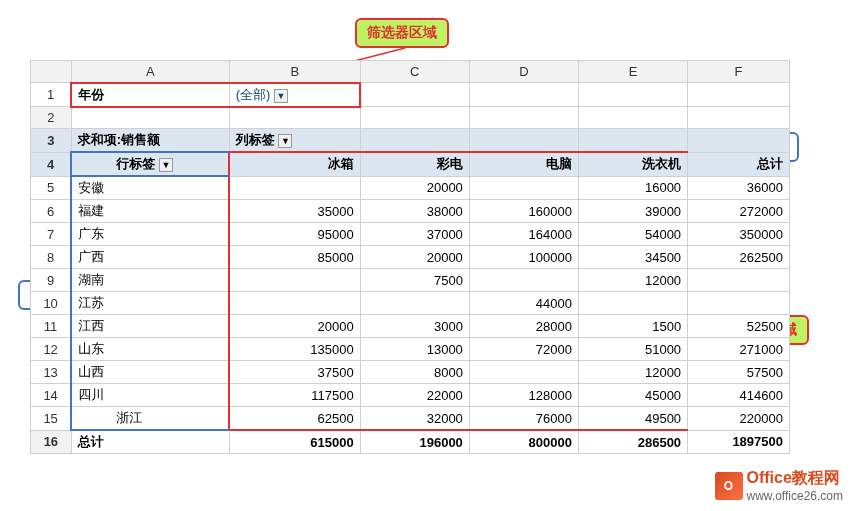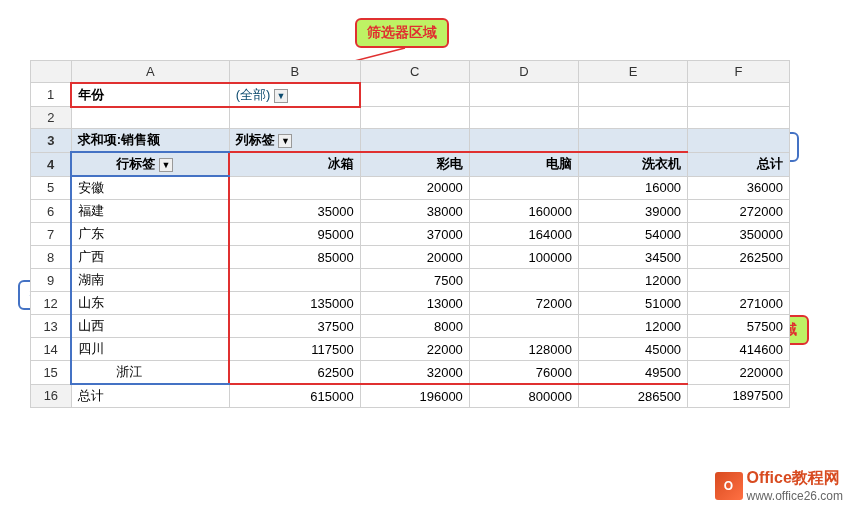--- a/index.html
+++ b/index.html
@@ -85,21 +85,21 @@
       background: #dce6f1;
       font-weight: bold;
     }
 
     .row-4 td {
       background: #dce6f1;
       font-weight: bold;
     }
 
     .row-16 td {
-      font-weight: normal;
+      font-weight: bold;
     }
 
     .data-row td {
       background: #fff;
     }
 
     .num-cell {
       text-align: right;
     }
 
@@ -323,21 +323,39 @@
       <tr class="data-row">
         <td class="row-header">9</td>
         <td class="border-blue-left">湖南</td>
         <td class="num-cell border-red-left"></td>
         <td class="num-cell">7500</td>
         <td class="num-cell"></td>
         <td class="num-cell">12000</td>
         <td class="num-cell"></td>
       </tr>
 
-
+      <tr class="data-row">
+        <td class="row-header">10</td>
+        <td class="border-blue-left">江苏</td>
+        <td class="num-cell border-red-left"></td>
+        <td class="num-cell"></td>
+        <td class="num-cell">44000</td>
+        <td class="num-cell"></td>
+        <td class="num-cell"></td>
+      </tr>
+
+      <tr class="data-row">
+        <td class="row-header">11</td>
+        <td class="border-blue-left">江西</td>
+        <td class="num-cell border-red-left">20000</td>
+        <td class="num-cell">3000</td>
+        <td class="num-cell">28000</td>
+        <td class="num-cell">1500</td>
+        <td class="num-cell">52500</td>
+      </tr>
 
       <tr class="data-row">
         <td class="row-header">12</td>
         <td class="border-blue-left">山东</td>
         <td class="num-cell border-red-left">135000</td>
         <td class="num-cell">13000</td>
         <td class="num-cell">72000</td>
         <td class="num-cell">51000</td>
         <td class="num-cell">271000</td>
       </tr>

